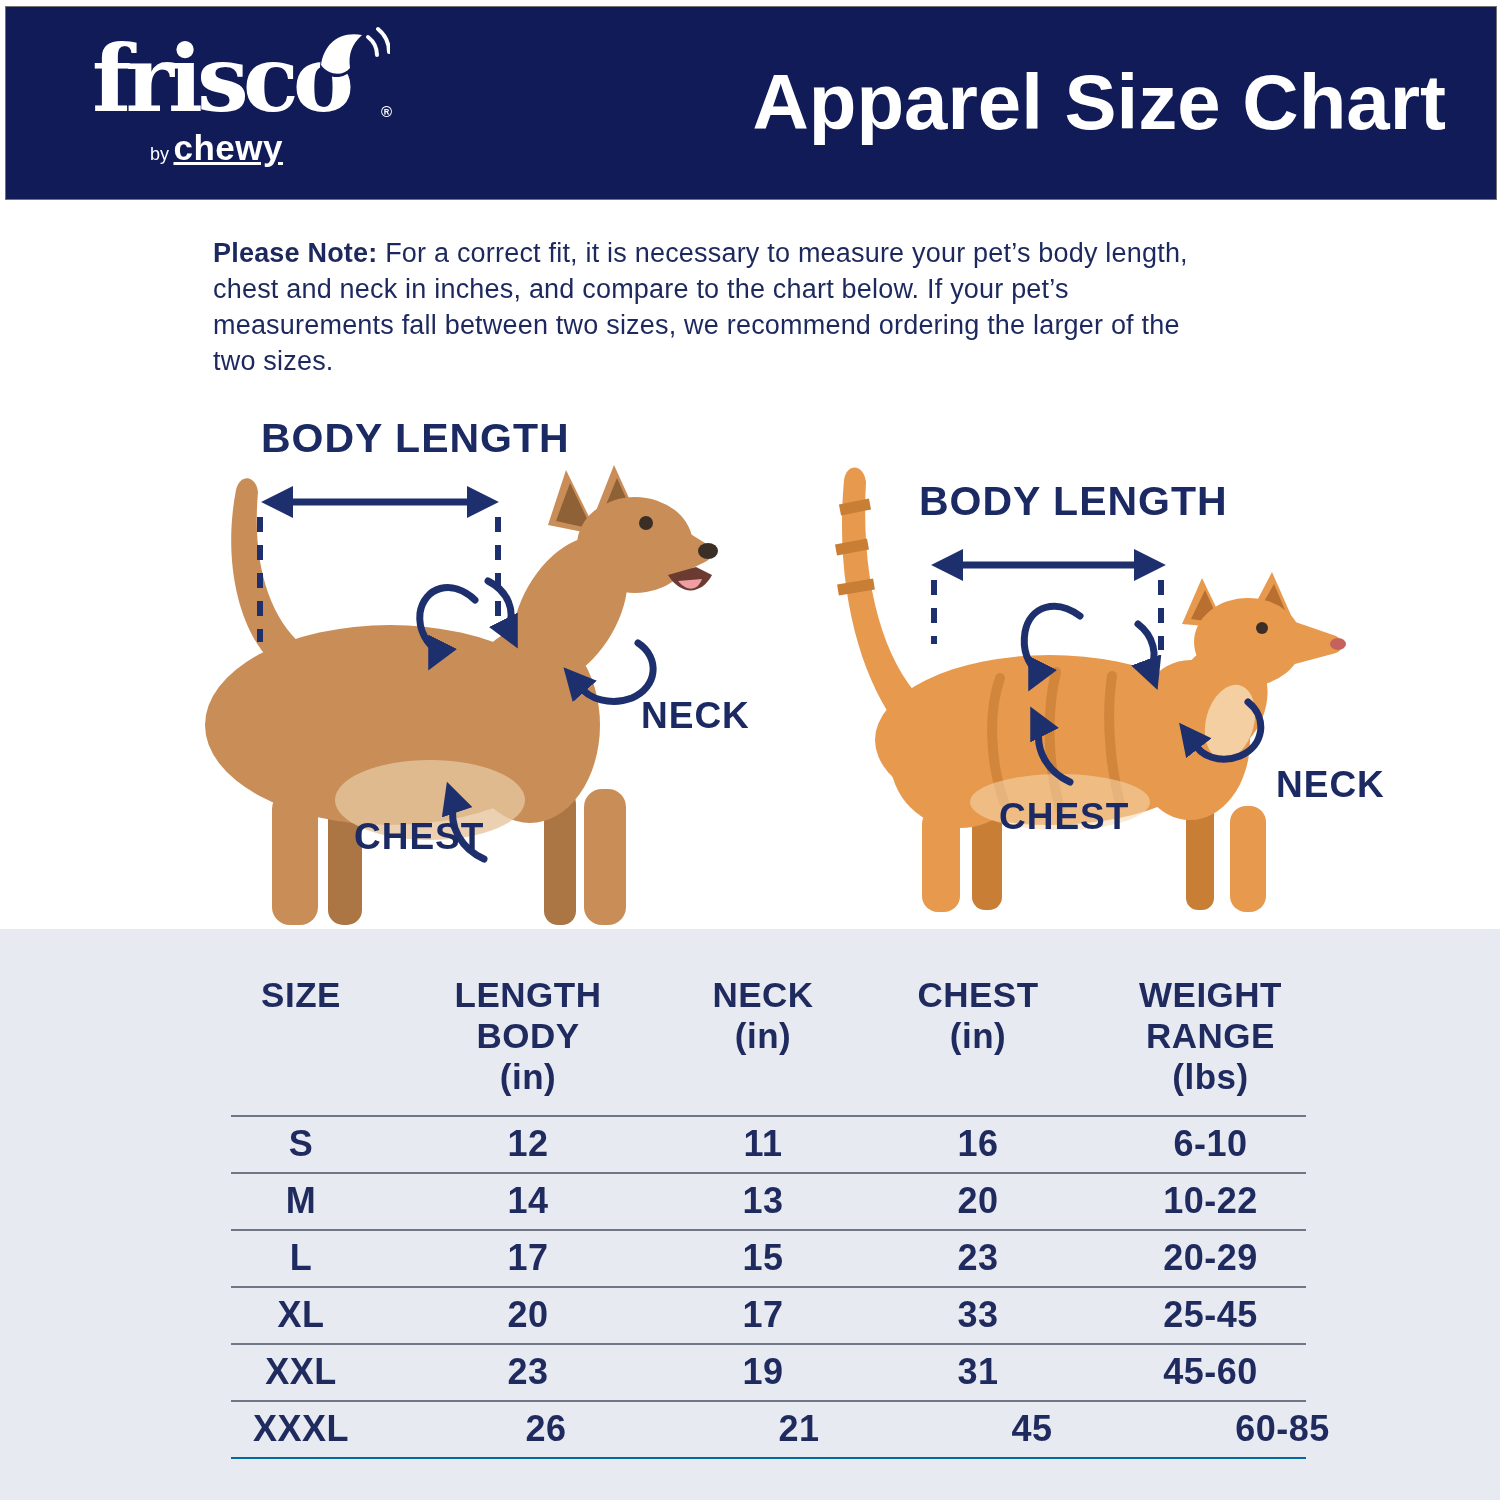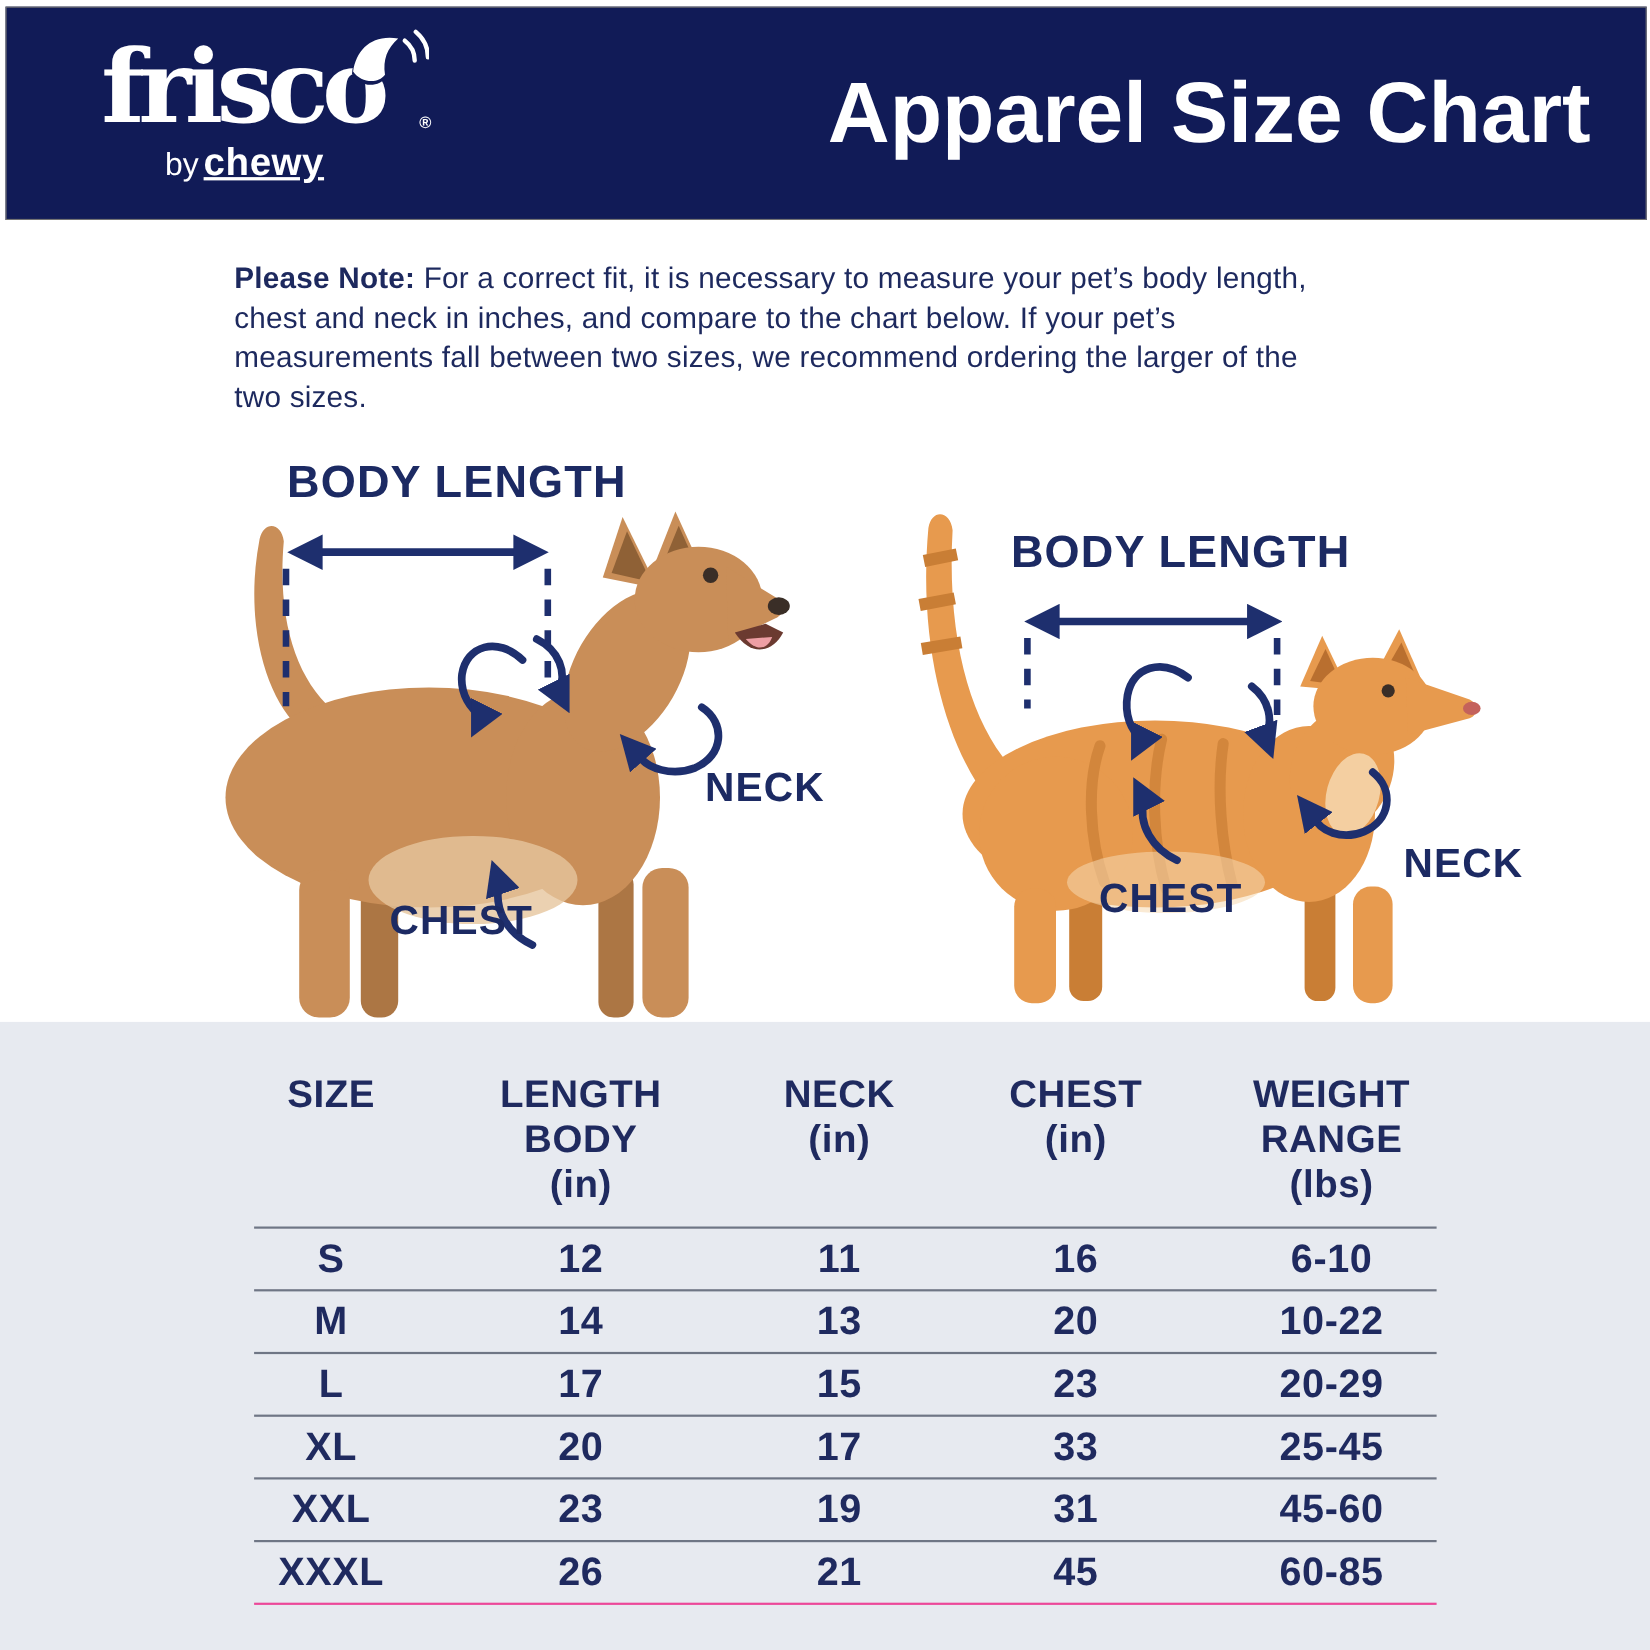--- a/index.html
+++ b/index.html
@@ -14,21 +14,21 @@
   }
   .logo { position:absolute; left:86px; top:26px; width:360px; color:#fff; }
   .logo-frisco {
     position:relative; display:inline-block;
     font-family:"DejaVu Serif", serif; font-weight:bold;
     font-size:92px; line-height:1; letter-spacing:-6px;
   }
   .logo-tail { position:absolute; right:-42px; top:-10px; }
   .logo-reg { position:absolute; right:-44px; bottom:6px; font-family:"Liberation Sans",sans-serif; font-size:15px; letter-spacing:0; }
   .logo-byline { margin-top:3px; padding-left:58px; white-space:nowrap; }
-  .logo-by { font-size:29px; }
+  .logo-by { font-size:18px; }
   .logo-chewy { font-size:35px; font-weight:bold; letter-spacing:0.5px;text-decoration:underline; }
   .header-title {
     position:absolute; left:430px; top:56px; width:1010px;
     text-align:right; color:#ffffff; font-size:78px; font-weight:bold;
     line-height:1; letter-spacing:0;
   }
   
   .note {
     position:absolute; left:213px; top:236px; width:1005px;
     font-size:27px; line-height:1.33; color:#1D295E; letter-spacing:0.2px;
@@ -51,21 +51,21 @@
   
   .table-section {
     position:absolute; left:0; top:929px; width:1500px; height:571px;
     background:#E7EAF0;
   }
   .size-table { position:absolute; left:231px; top:46px; width:1075px; color:#1F2A5F; }
   .thead, .tr { display:grid; grid-template-columns:140px 314px 156px 274px 191px; }
   .th { text-align:center; font-weight:bold; font-size:35px; line-height:1.17; letter-spacing:0.5px; }
   .tbody { margin-top:17px; }
   .tr { height:55px; align-items:center; border-top:2px solid #6F7685; }
-  .tr:last-child { border-bottom:2px solid #ec4899; }
+  .tr:last-child { border-bottom:2px solid #0369a1;gap:18px; }
   .td { text-align:center; font-weight:bold; font-size:36px; letter-spacing:0.5px; }
 </style>
 </head>
 <body>
 
 <div class="canvas">
 
   <div class="header-bar">
     <div class="logo">
       <span class="logo-frisco"><span>frisco</span><svg class="logo-tail" width="72" height="62" viewBox="0 0 72 62">

